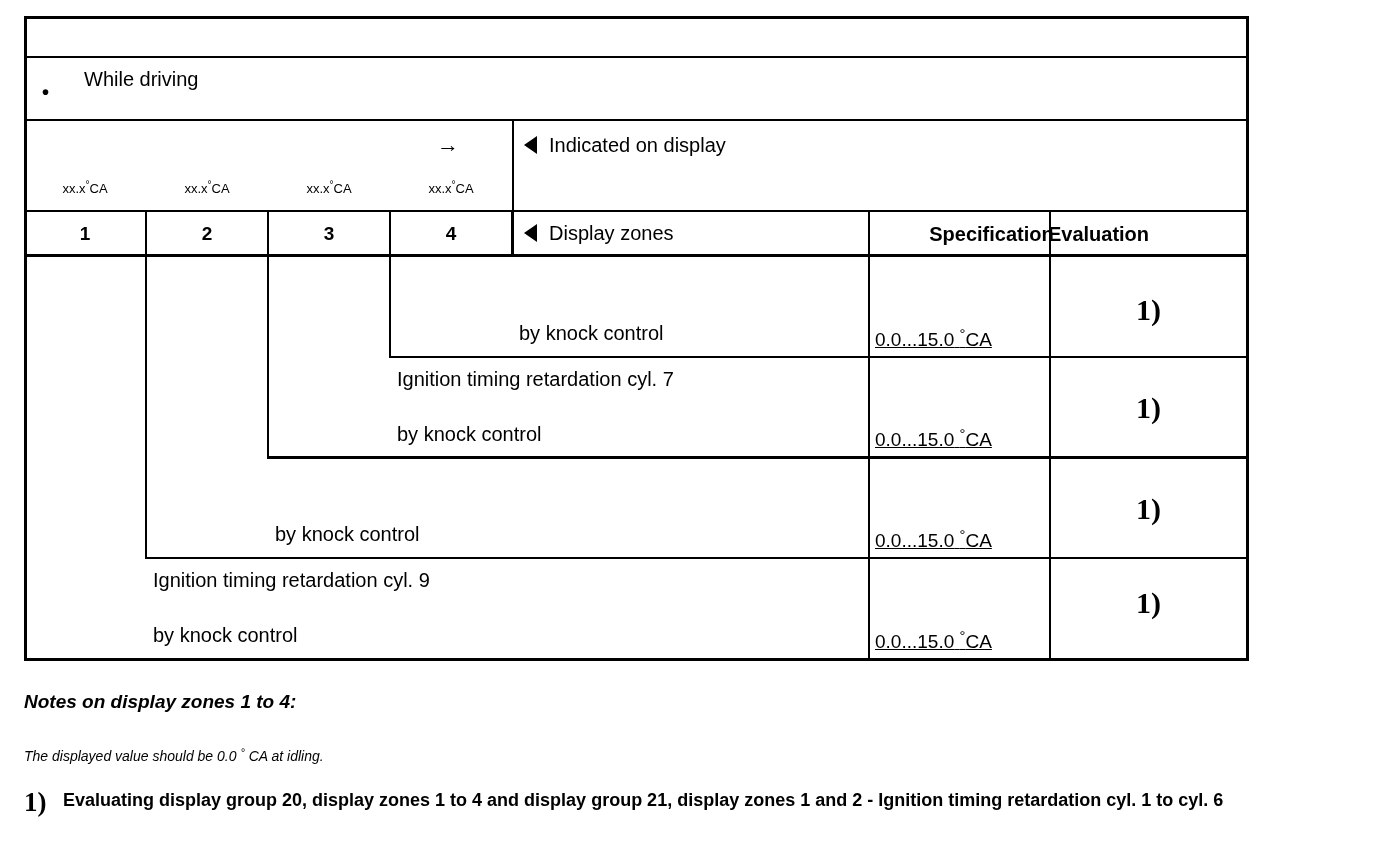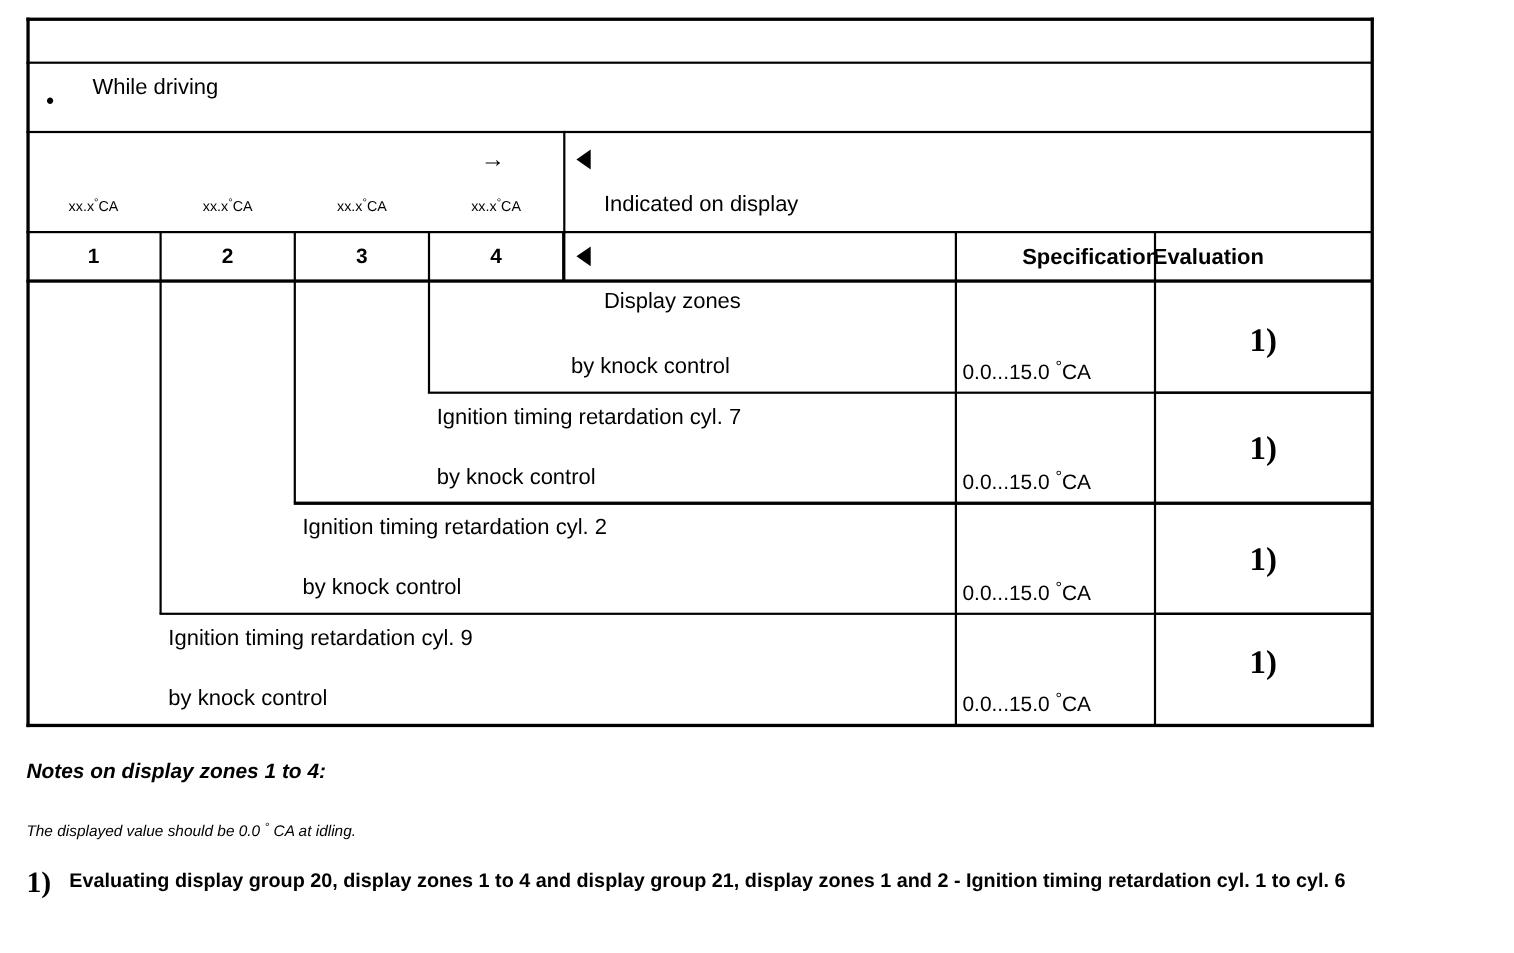--- a/index.html
+++ b/index.html
@@ -57,34 +57,34 @@
     font-weight: normal;
   }
   .t-zone-num {
     font-size: 19px;
     font-weight: bold;
     text-align: center;
   }
   .t-hdr {
     font-size: 20px;
     font-weight: normal;
-    margin-top: 41px;
   }
   .t-colhdr {
     font-size: 20px;
     font-weight: bold;
     text-align: center;
   }
   .t-cell {
     font-size: 20px;
     font-weight: normal;
   }
   .t-spec {
     font-size: 19px;
     font-weight: normal;
+    text-decoration: underline;
   }
   .t-eval {
     font-family: "Liberation Serif", serif;
     font-size: 30px;
     font-weight: bold;
     text-align: center;
   }
   .t-notes-head {
     font-size: 19px;
     font-weight: bold;
@@ -211,21 +211,20 @@
   <div class="centerbox t-eval" style="left:1050px; top:293px; width:197px;">1)</div>
 
   <div class="txt t-cell" style="left:397px; top:369px;">Ignition timing retardation cyl. 7</div>
   <div class="txt t-cell" style="left:397px; top:424px;">by knock control</div>
   <div class="txt t-spec" style="left:875px; top:427px;">
     <span>0.0...15.0</span>
     <span class="deg">°</span><span>CA</span>
   </div>
   <div class="centerbox t-eval" style="left:1050px; top:391px; width:197px;">1)</div>
 
-  <div class="txt t-cell" style="left:275px; top:469px;">Ignition timing retardation cyl. 2</div>
   <div class="txt t-cell" style="left:275px; top:524px;">by knock control</div>
   <div class="txt t-spec" style="left:875px; top:528px;">
     <span>0.0...15.0</span>
     <span class="deg">°</span><span>CA</span>
   </div>
   <div class="centerbox t-eval" style="left:1050px; top:492px; width:197px;">1)</div>
 
   <div class="txt t-cell" style="left:153px; top:570px;">Ignition timing retardation cyl. 9</div>
   <div class="txt t-cell" style="left:153px; top:625px;">by knock control</div>
   <div class="txt t-spec" style="left:875px; top:629px;">

